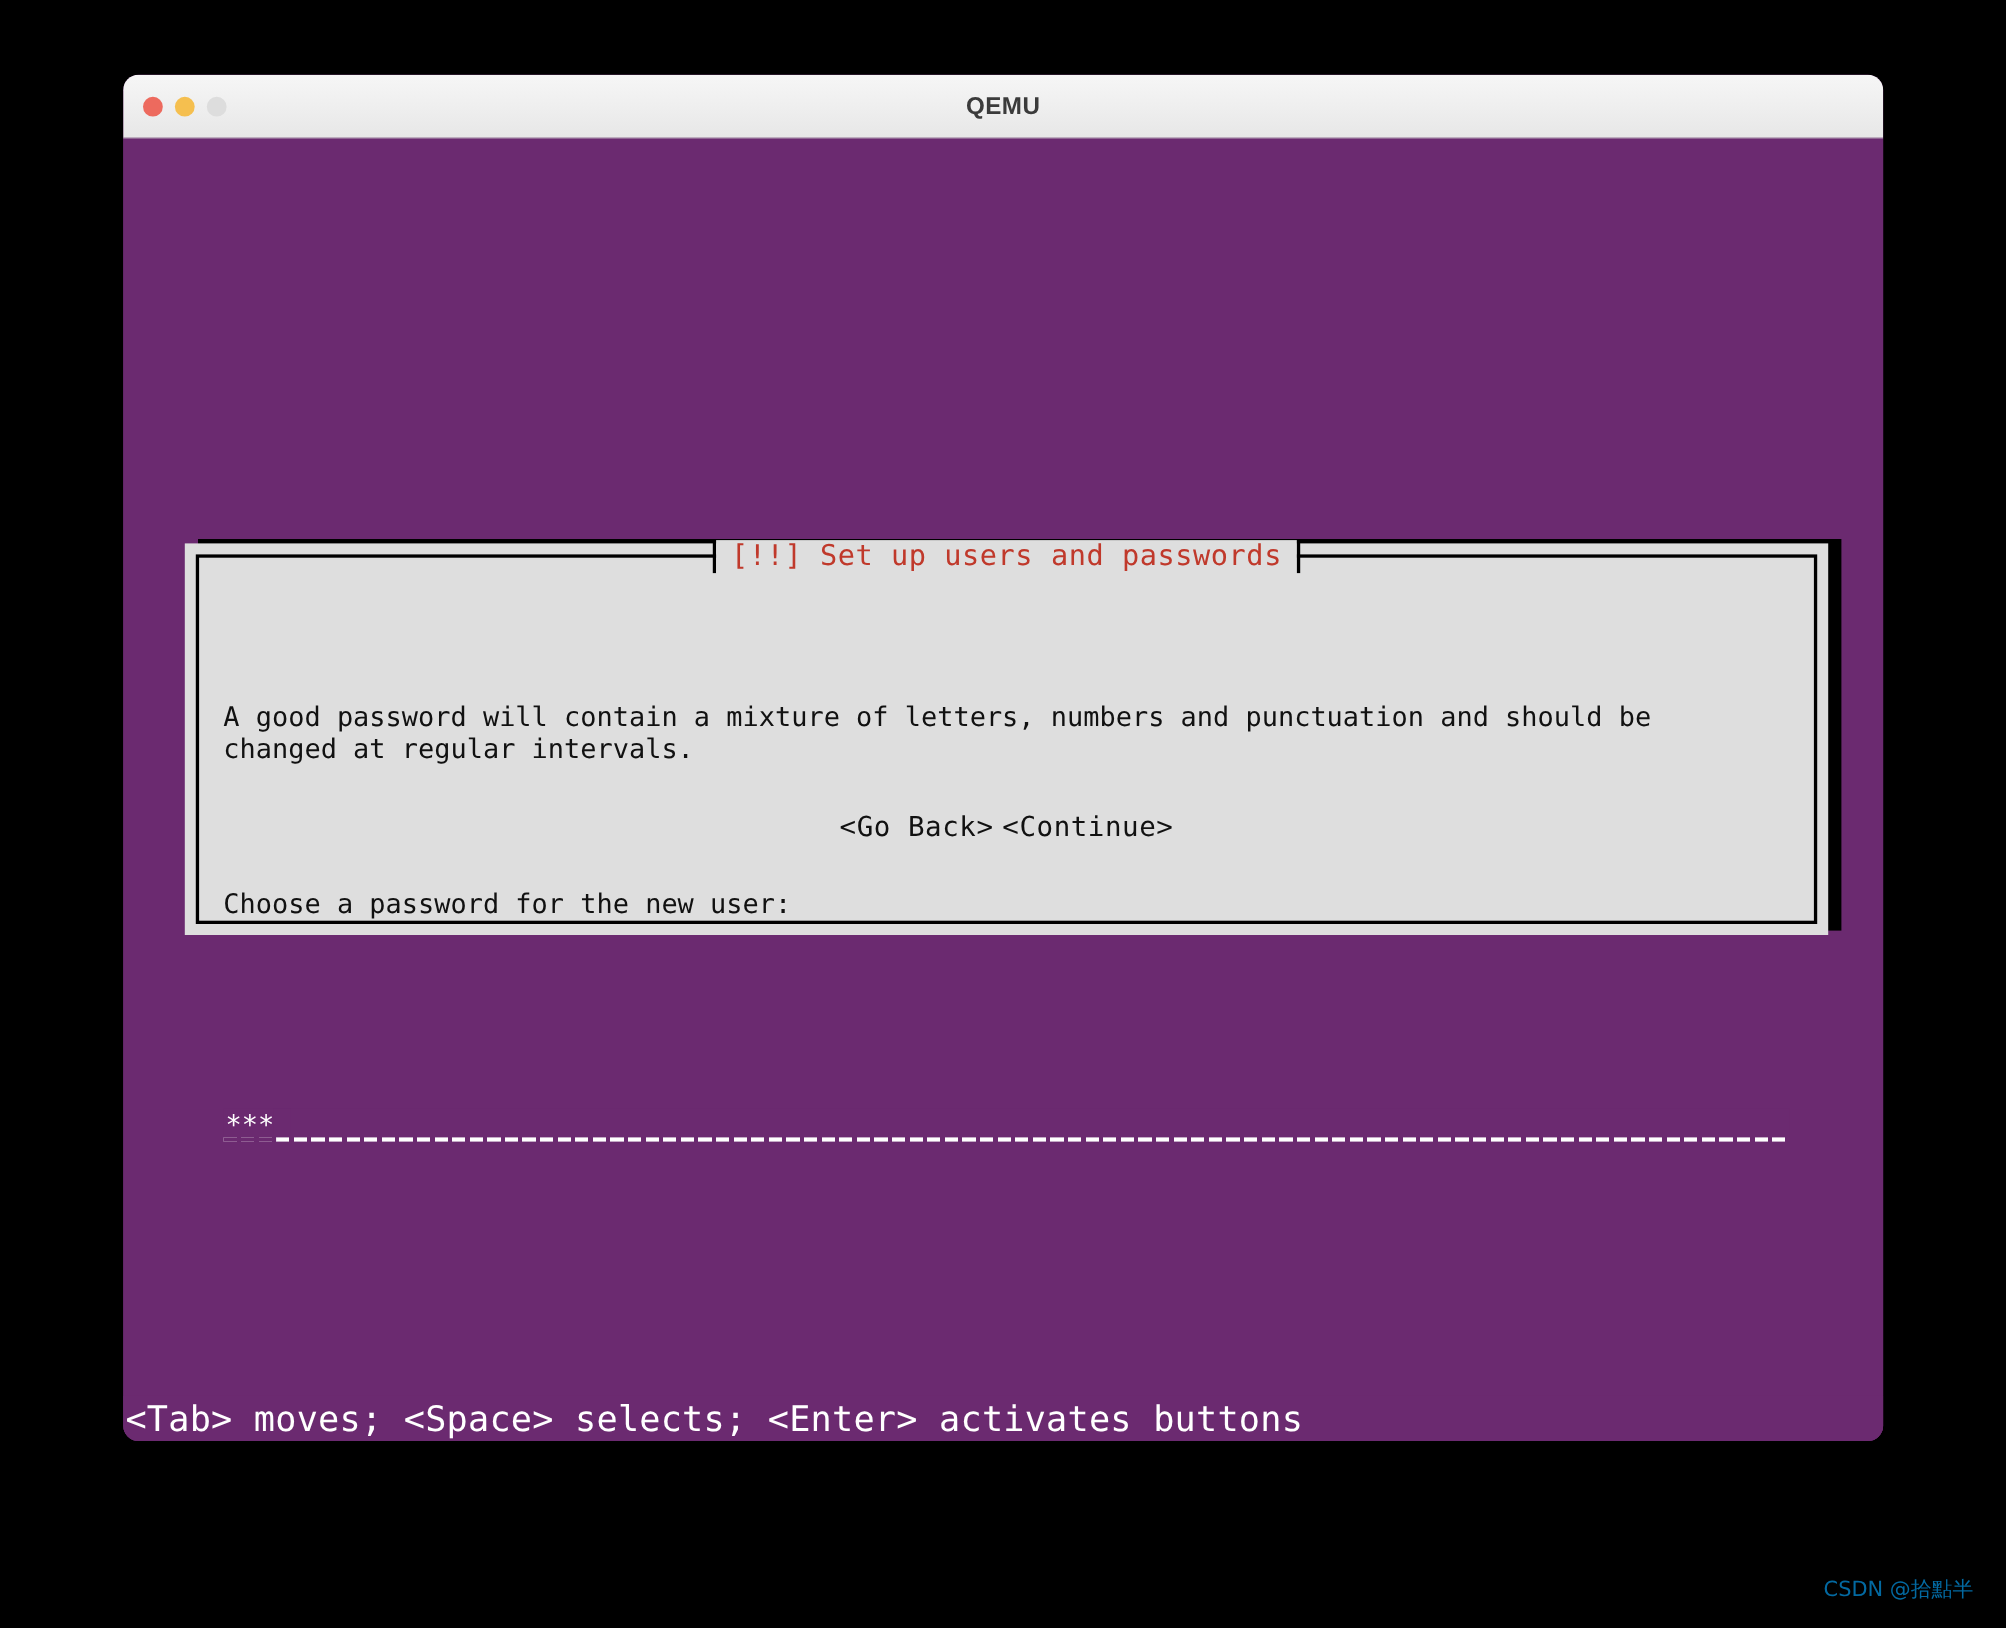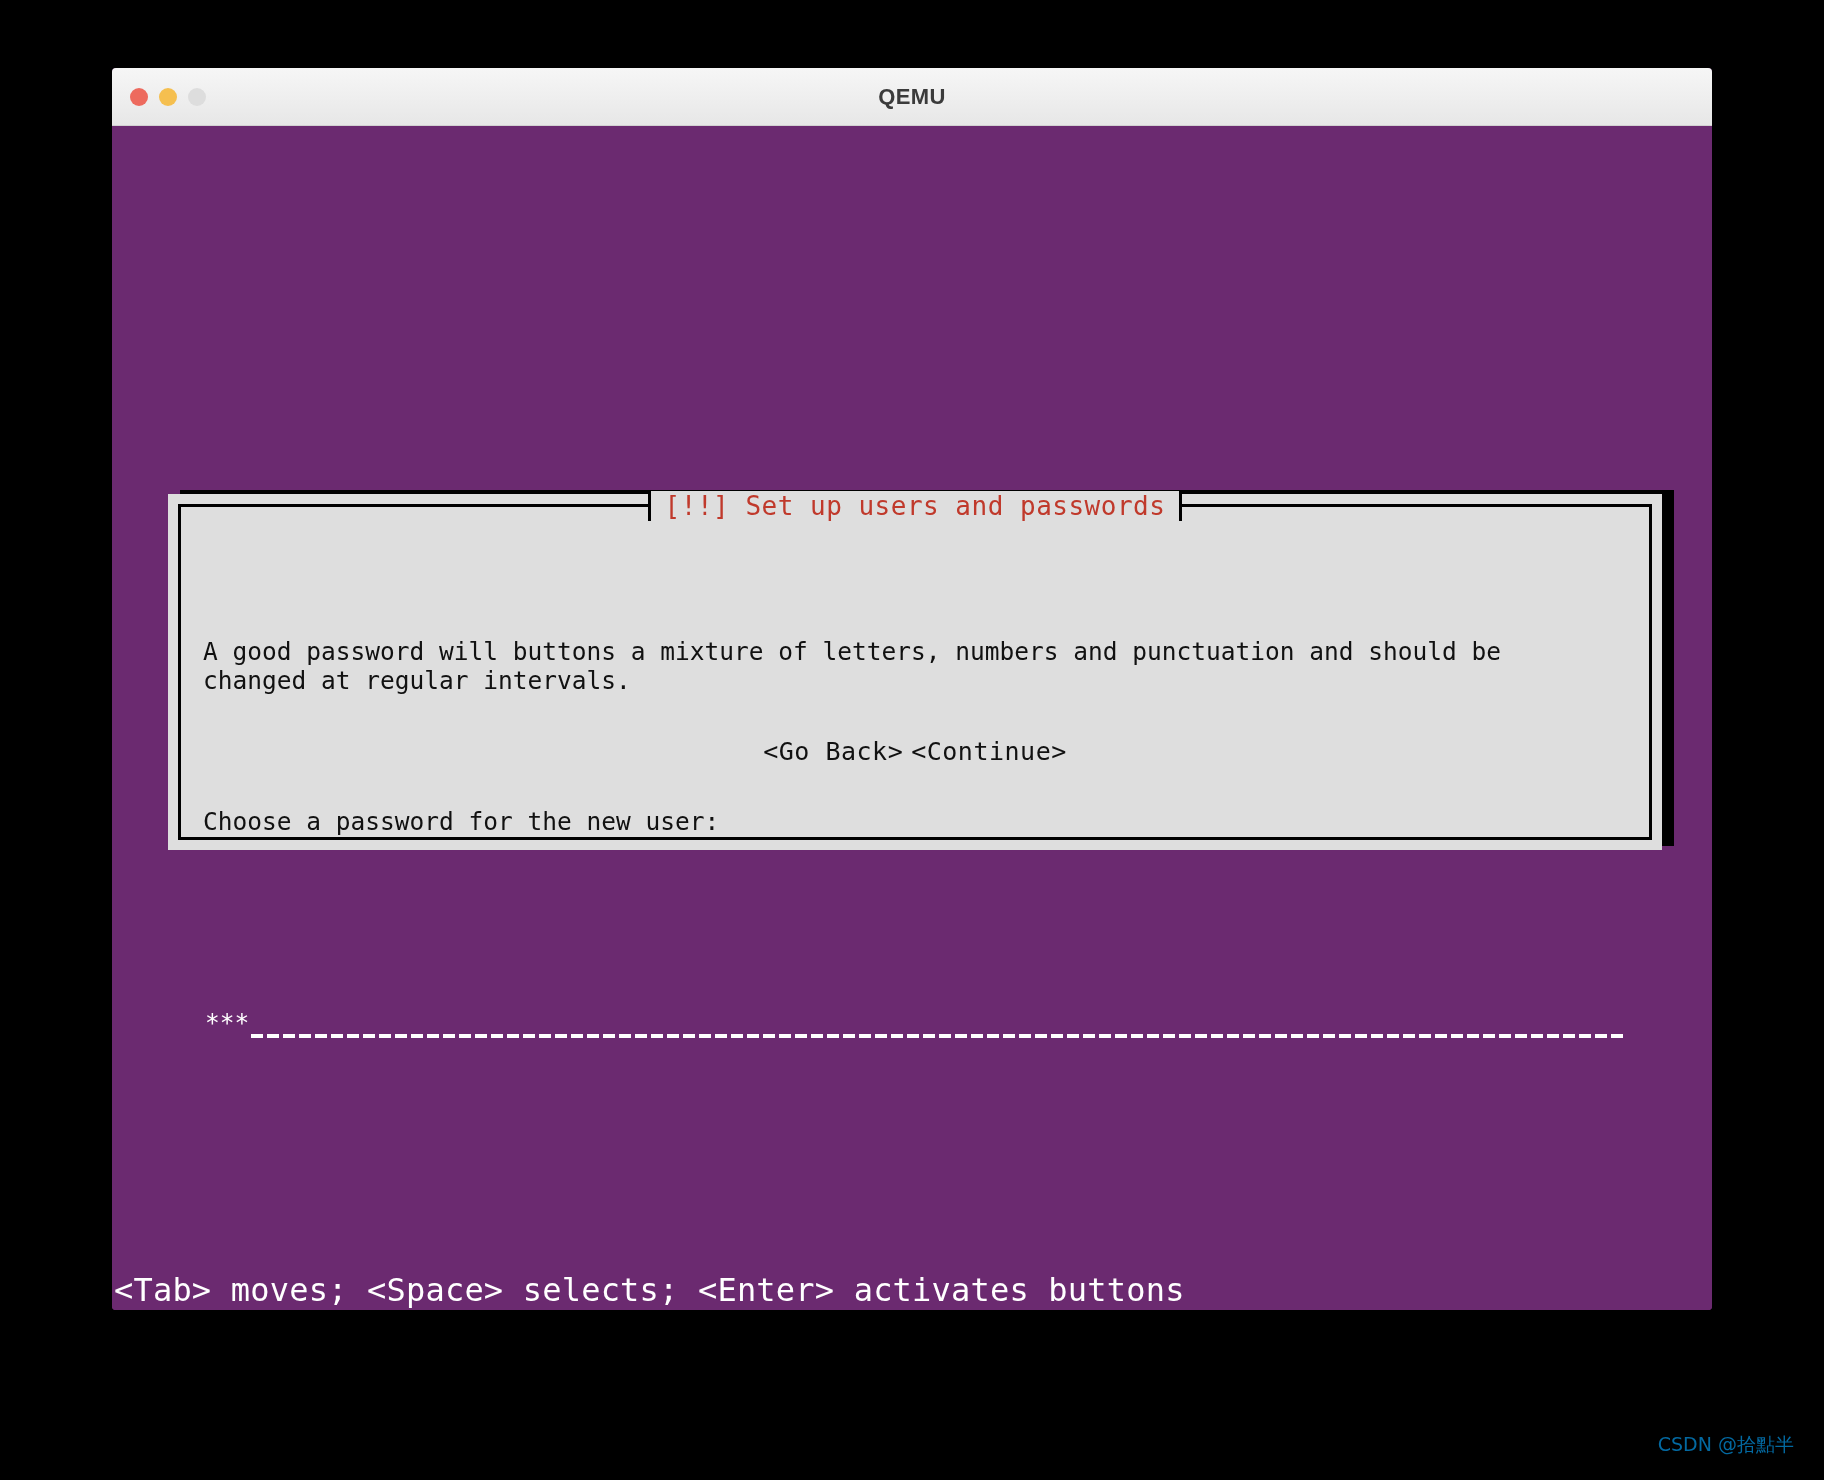--- a/index.html
+++ b/index.html
@@ -23,21 +23,21 @@
     background: #000000;
   }
 
   
   #qemu-window {
     position: absolute;
     left: 112px;
     top: 68px;
     width: 1600px;
     height: 1242px;
-    border-radius: 4px;
+    border-radius: 14px;
     overflow: hidden;
     background: #6b2a70;
     box-shadow: 0 10px 40px rgba(0,0,0,0.55);
   }
 
   .titlebar {
     position: relative;
     height: 57px;
     background: linear-gradient(to bottom, #f6f6f6 0%, #eeeeee 55%, #e7e7e7 100%);
     border-bottom: 1px solid #d2d2d2;
@@ -288,21 +288,21 @@
           <div class="dialog-title-wrap">
             <span class="title-bar-sep"></span>
             <span class="title-pad">
               <span class="dialog-title">[!!] Set up users and passwords</span>
             </span>
             <span class="title-bar-sep"></span>
           </div>
 
           <div class="dialog-body">
 
-            <p class="para">A good password will buttons a mixture of letters, numbers and punctuation and should be
+            <p class="para">A good password will contain a mixture of letters, numbers and punctuation and should be
 changed at regular intervals.</p>
 
             <p class="para spaced">Choose a password for the new user:</p>
 
             <div class="pw-row">
               <div class="pw-field">
                 <span class="pw-stars">***</span>
                 <span class="pw-cursor"></span>
                 <span class="pw-underline"></span>
                 <span class="pw-underline-head"></span>

